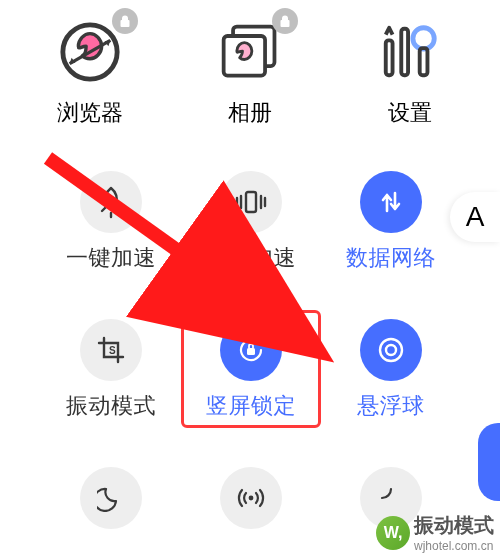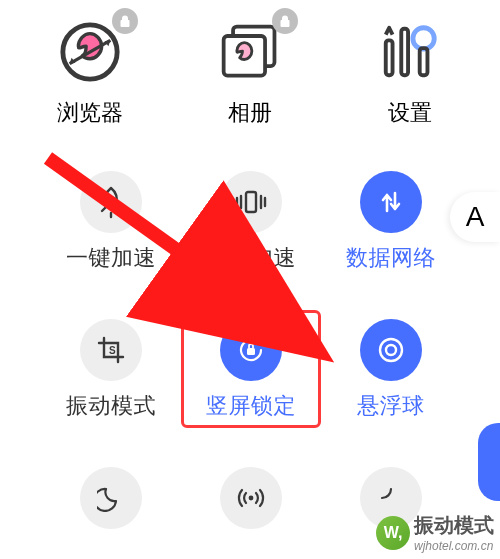--- a/index.html
+++ b/index.html
@@ -27,21 +27,21 @@
   
   
   .blue-pill { position:absolute; right:0; bottom:58px; width:22px; height:78px; background:#466eff; border-top-left-radius:20px; border-bottom-left-radius:20px; }
   
   
   .arrow-svg { position:absolute; left:0; top:0; pointer-events:none; }
   
   
   .watermark { position:absolute; right:6px; bottom:6px; display:flex; align-items:center; gap:4px; }
   .wm-big { font-size:20px; font-weight:700; color:#555; }
-  .wm-small { font-size:12px; color:#888;font-style:italic; }
+  .wm-small { font-size:12px; color:#888; }
   .wm-logo { width:34px; height:34px; border-radius:50%; background:linear-gradient(135deg,#7ec242,#5ca82a); display:flex; align-items:center; justify-content:center; color:#fff; font-weight:900; font-size:16px; }
   
   .stroke-grey { stroke:#3a3a3a; }
   .stroke-white { stroke:#fff; }
 </style>
 </head>
 <body>
 
 <div class="apps-row">
 

